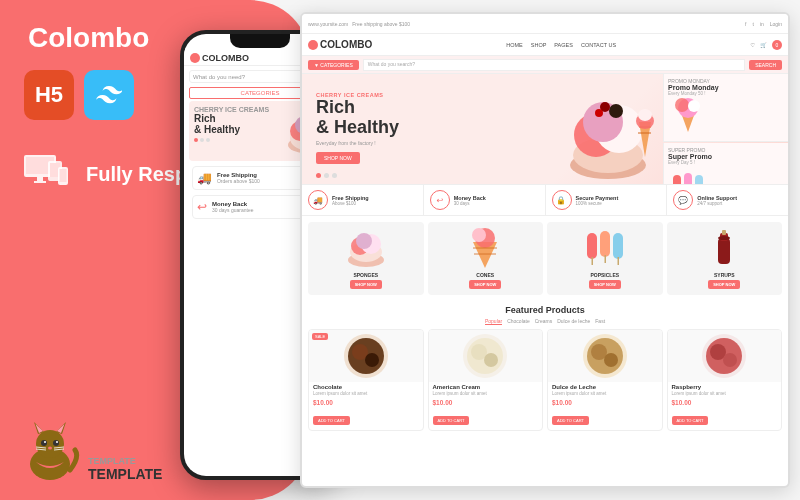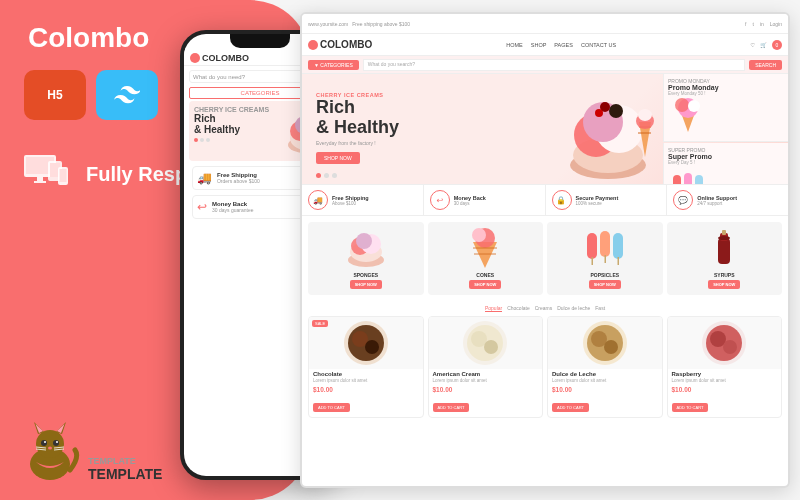--- a/index.html
+++ b/index.html
@@ -30,24 +30,24 @@
     }
 
     
     .badges {
       position: absolute;
       top: 70px; left: 24px;
       display: flex;
       gap: 10px;
     }
     .badge {
-      width: 62px; height: 50px;
+      width: 50px; height: 50px;
       border-radius: 10px;
       display: flex; align-items: center; justify-content: center;
-      font-size: 12px; font-weight: 900;
+      font-size: 22px; font-weight: 900;
       color: #fff;
     }
     .badge-html { background: #e44d26; }
     .badge-js { background: #f7df1e; color: #333; }
     .badge-tw { background: #38bdf8; }
 
     
     .responsive-label {
       position: absolute;
       top: 155px; left: 24px;
@@ -864,20 +864,21 @@
           <rect x="20" y="2" width="4" height="5" rx="1" fill="#c8a96e"></rect>
           <ellipse cx="22" cy="10" rx="6" ry="2" fill="#7a1515"></ellipse>
         </svg>
       </div>
       <div>SYRUPS</div>
       <div class="cat-item-btn">SHOP NOW</div>
     </div>
   </div>
 
   <div class="featured-section">
+    <div class="featured-title">Featured Products</div>
     <div class="featured-tabs">
       <span class="featured-tab-active">Popular</span>
       <span>Chocolate</span>
       <span>Creams</span>
       <span>Dulce de leche</span>
       <span>Fast</span>
     </div>
     <div class="products-grid">
 
       <div class="product-item product-wrapper">

